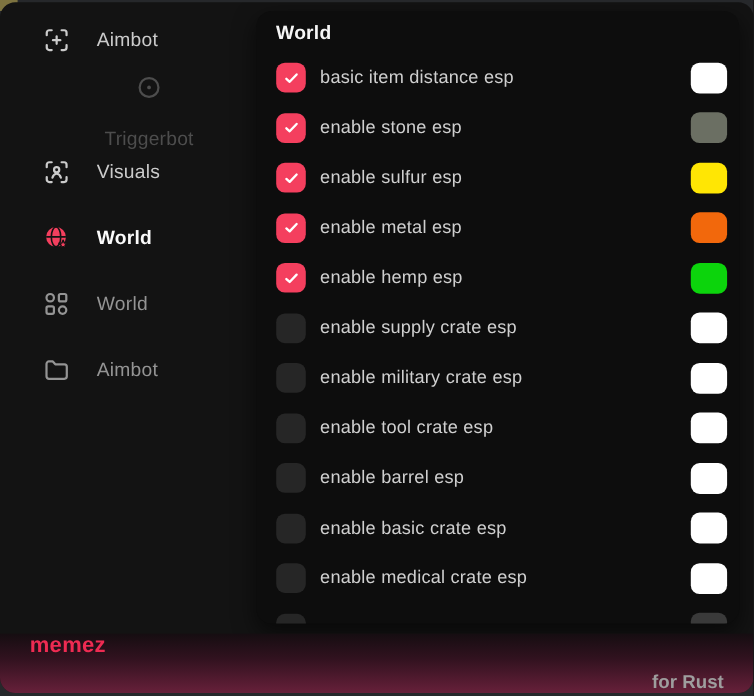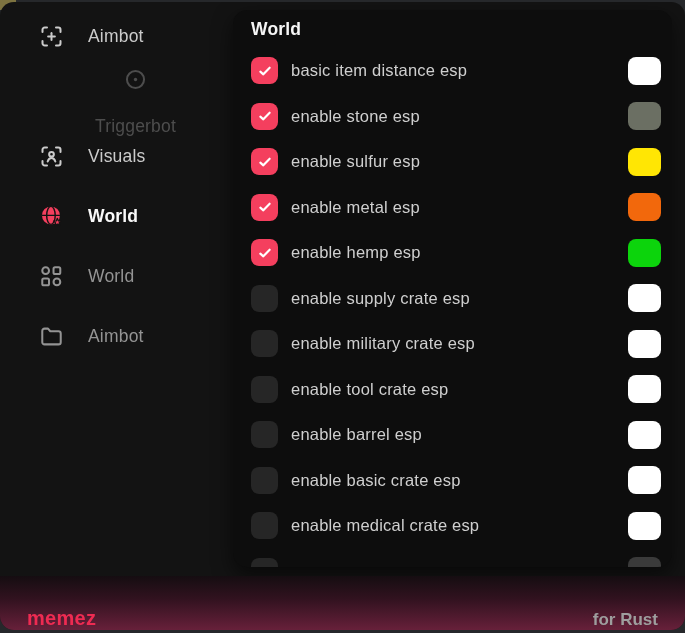--- a/index.html
+++ b/index.html
@@ -41,21 +41,21 @@
   .checkbox{
     width:27px;height:27px;border-radius:8px;background:#262626;
     margin-right:13px;flex:none;display:flex;align-items:center;justify-content:center;cursor:pointer;
   }
   .checkbox.checked{background:#f43f5e;}
   .checkbox svg{width:16px;height:16px;display:block;}
   .row-label{flex:1;font-size:16.5px;color:#cfcfcf;letter-spacing:.2px;white-space:nowrap;}
   .swatch{width:33px;height:28px;border-radius:8px;flex:none;cursor:pointer;}
   
   .footer{
-    height:54px;flex:none;display:flex;align-items:flex-end;justify-content:space-between;
+    height:54px;flex:none;display:flex;align-items:flex-start;justify-content:space-between;
     padding:0 27px;
     background:linear-gradient(180deg,#150d11 0%,#31121f 42%,#67203a 100%);
   }
   .brand{color:#ee2b52;font-weight:700;font-size:20px;letter-spacing:.3px;}
   .tagline{color:#9e9e9e;font-weight:600;font-size:17px;margin-top:34px;}
 </style>
 </head>
 <body>
 
 <div class="speck"></div>

